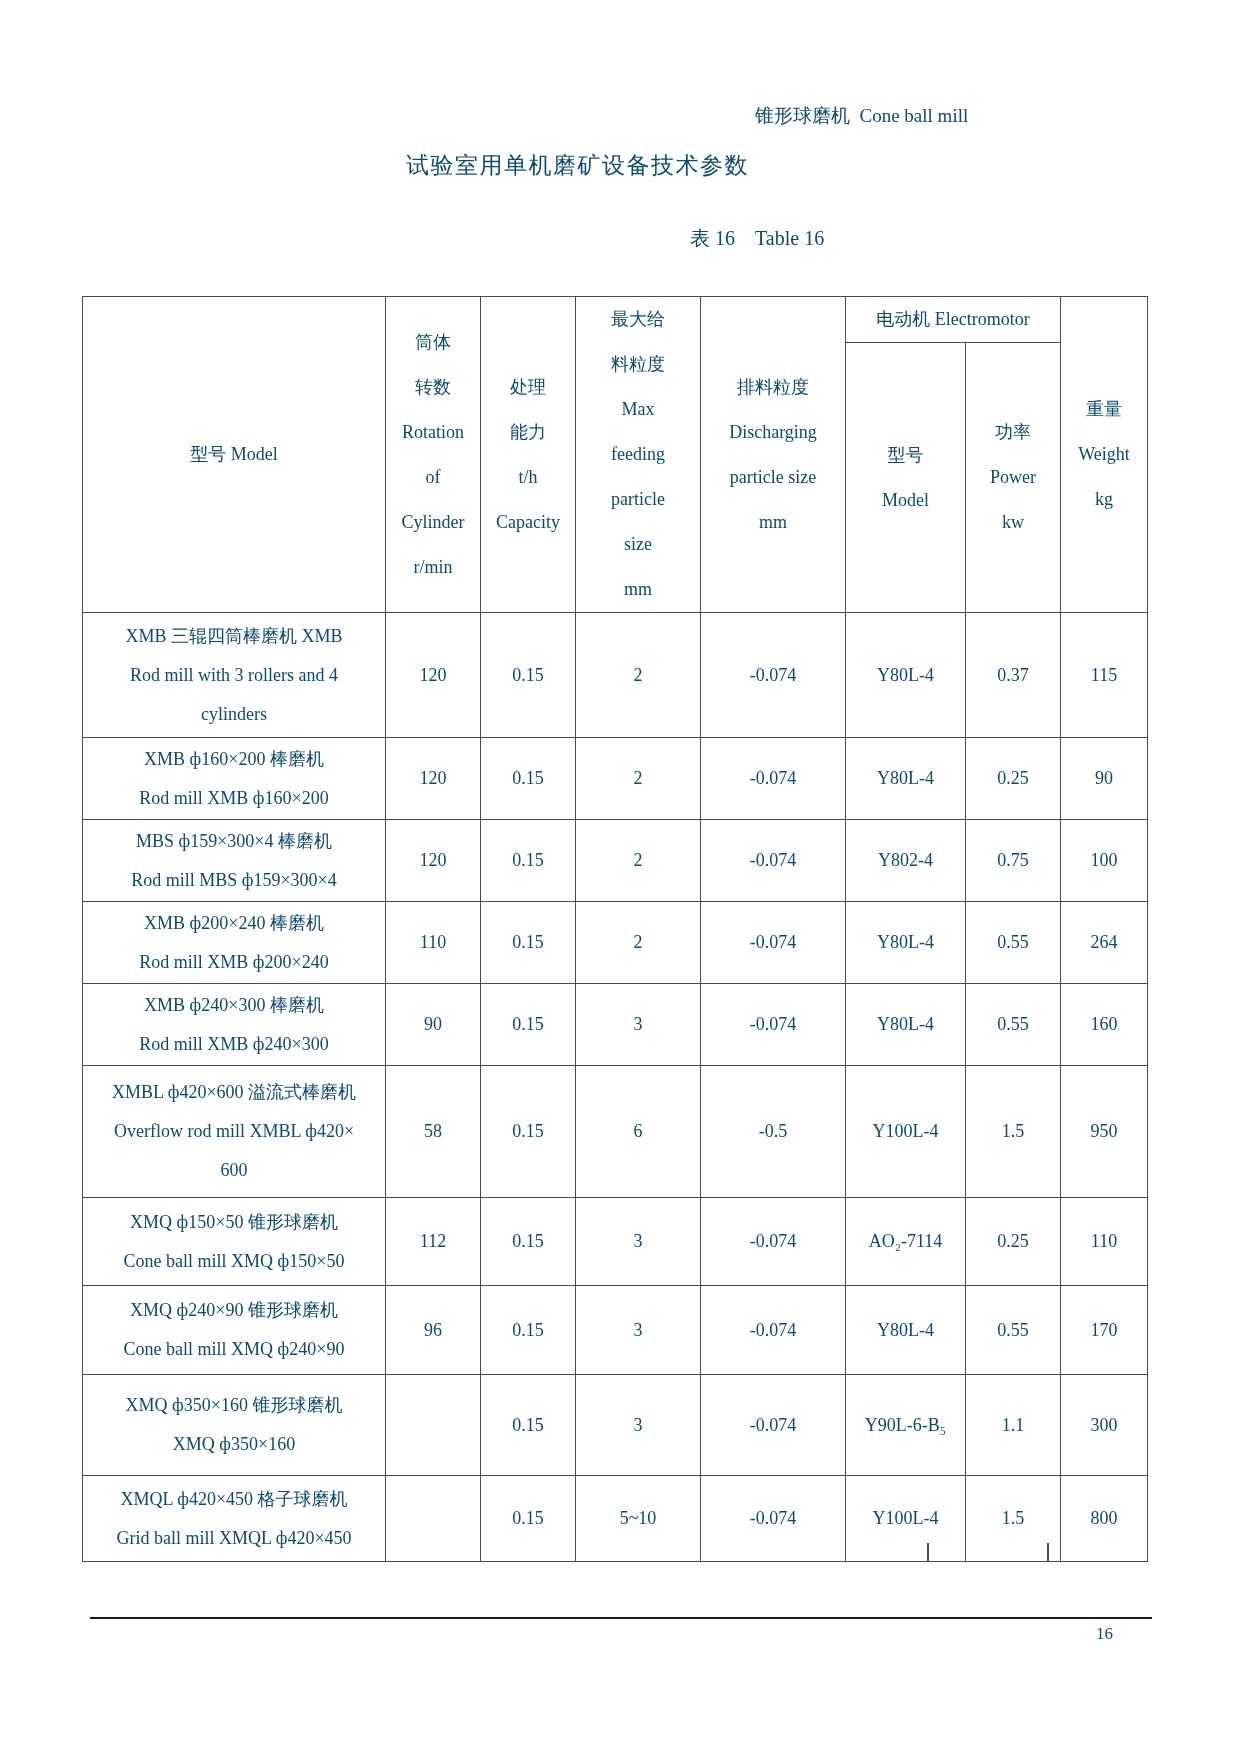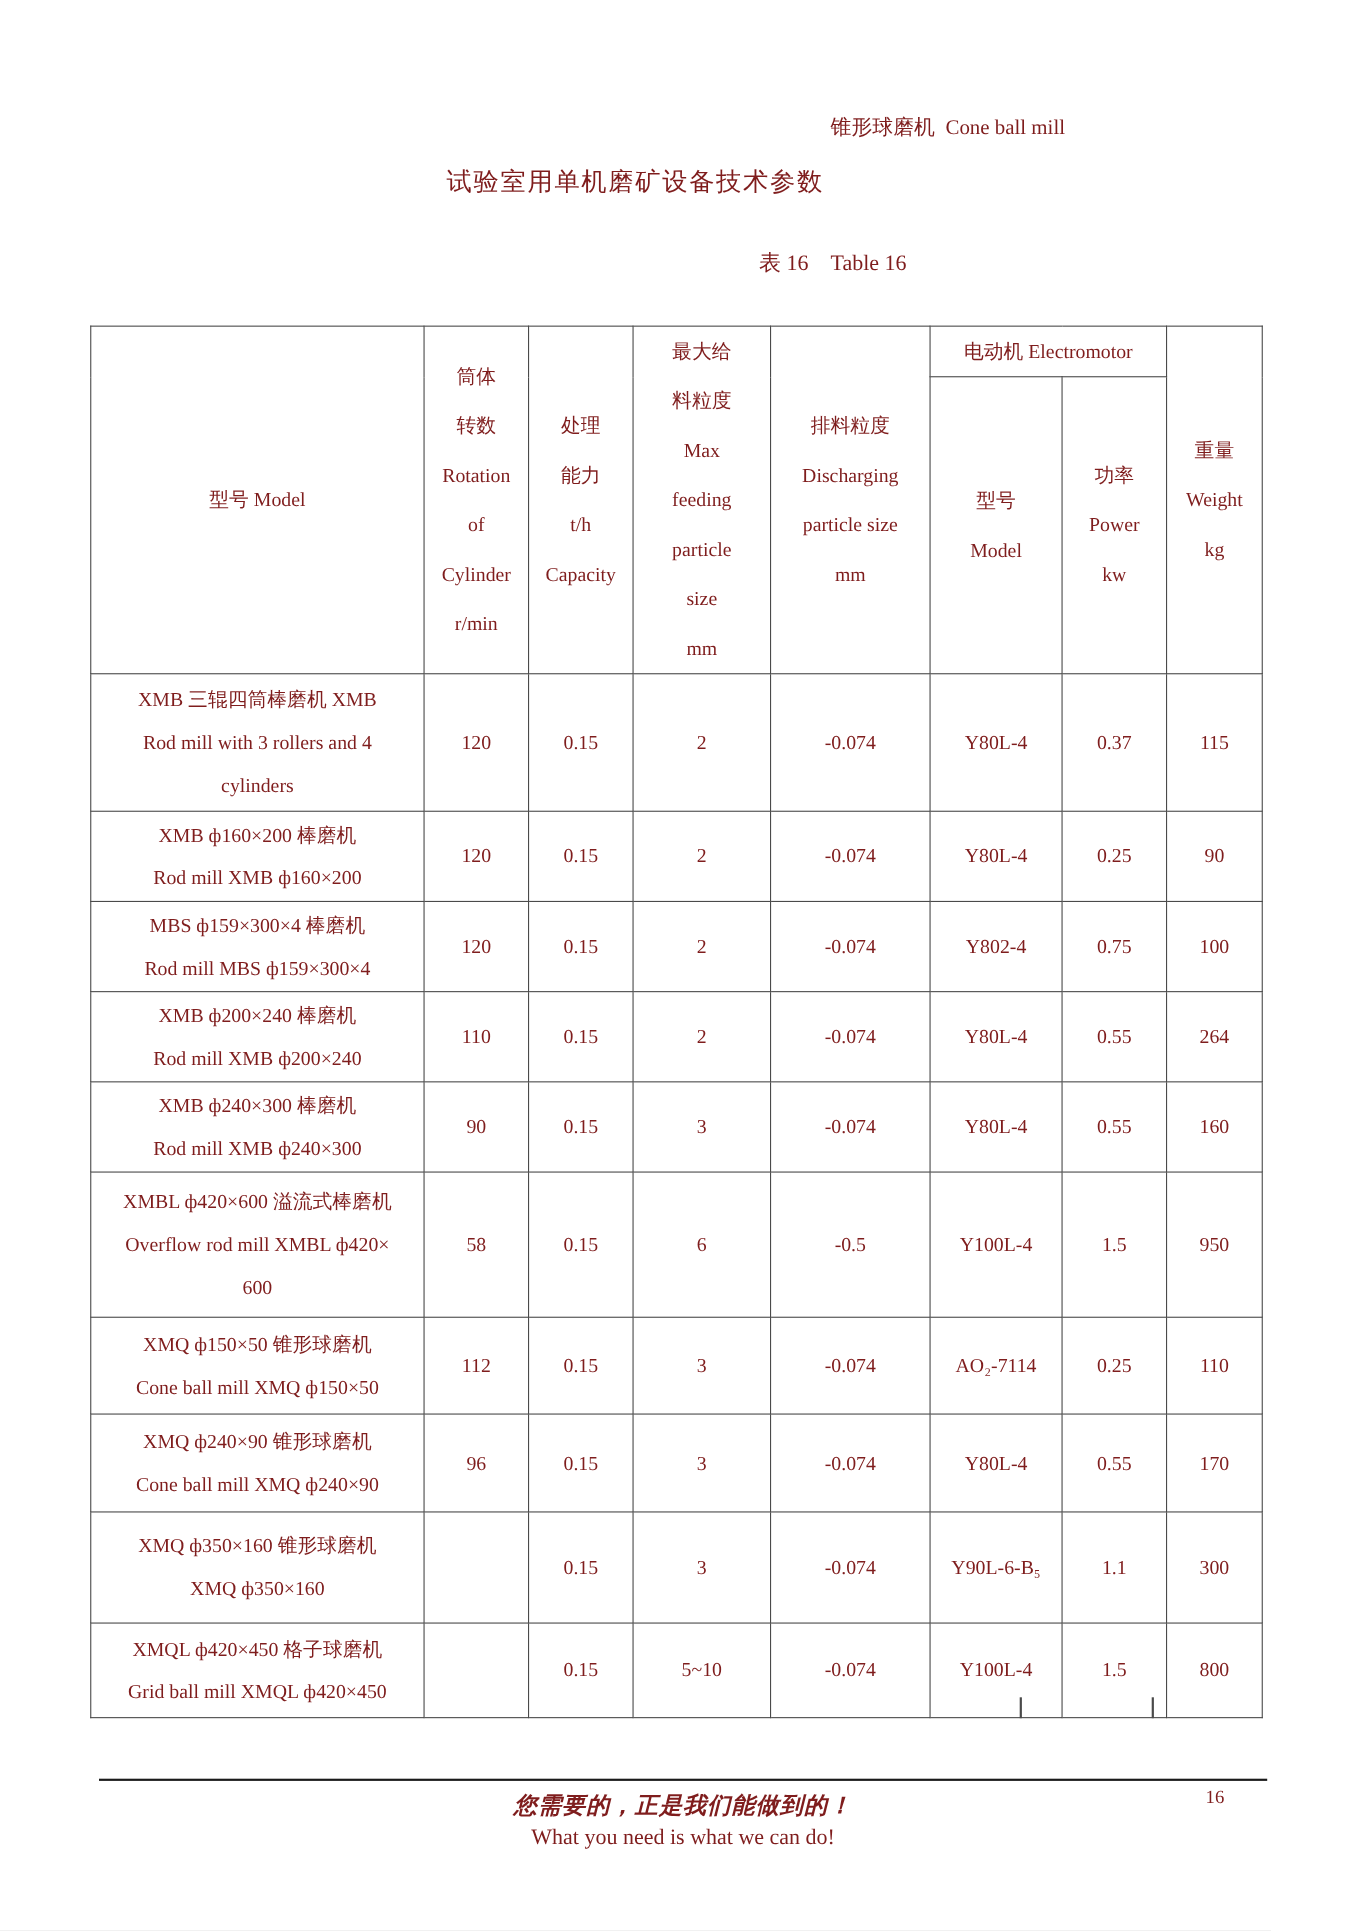--- a/index.html
+++ b/index.html
@@ -1,21 +1,21 @@
 <!DOCTYPE html>
 <html><head>
 <meta charset="utf-8">
 <style>
   html,body{margin:0;padding:0;background:#e8e8e8;}
   .page{
     position:relative;
     width:1241px;height:1755px;
     background:#ffffff;
     font-family:"Liberation Serif","DejaVu Serif",serif;
-    color:#7f1d1d;
+    color:#0c4a6e;
     overflow:hidden;
   }
   .hdr-right{
     position:absolute;left:755px;top:103px;
     font-size:19px;white-space:pre;
   }
   .doc-title{
     position:absolute;left:406px;top:150px;
     font-size:23px;font-weight:normal;letter-spacing:1.5px;white-space:pre;
   }
@@ -239,17 +239,15 @@
           <td>1.5</td>
           <td>800</td>
         </tr>
       </tbody>
   </table>
 
   <div class="stub left"></div>
   <div class="stub right"></div>
 
   <div class="footer-rule"></div>
-  <div class="footer-slogan">您需要的，正是我们能做到的！</div>
-  <div class="footer-slogan-en">What you need is what we can do!</div>
   <div class="page-num">16</div>
 
 </div>
 
 </body></html>

